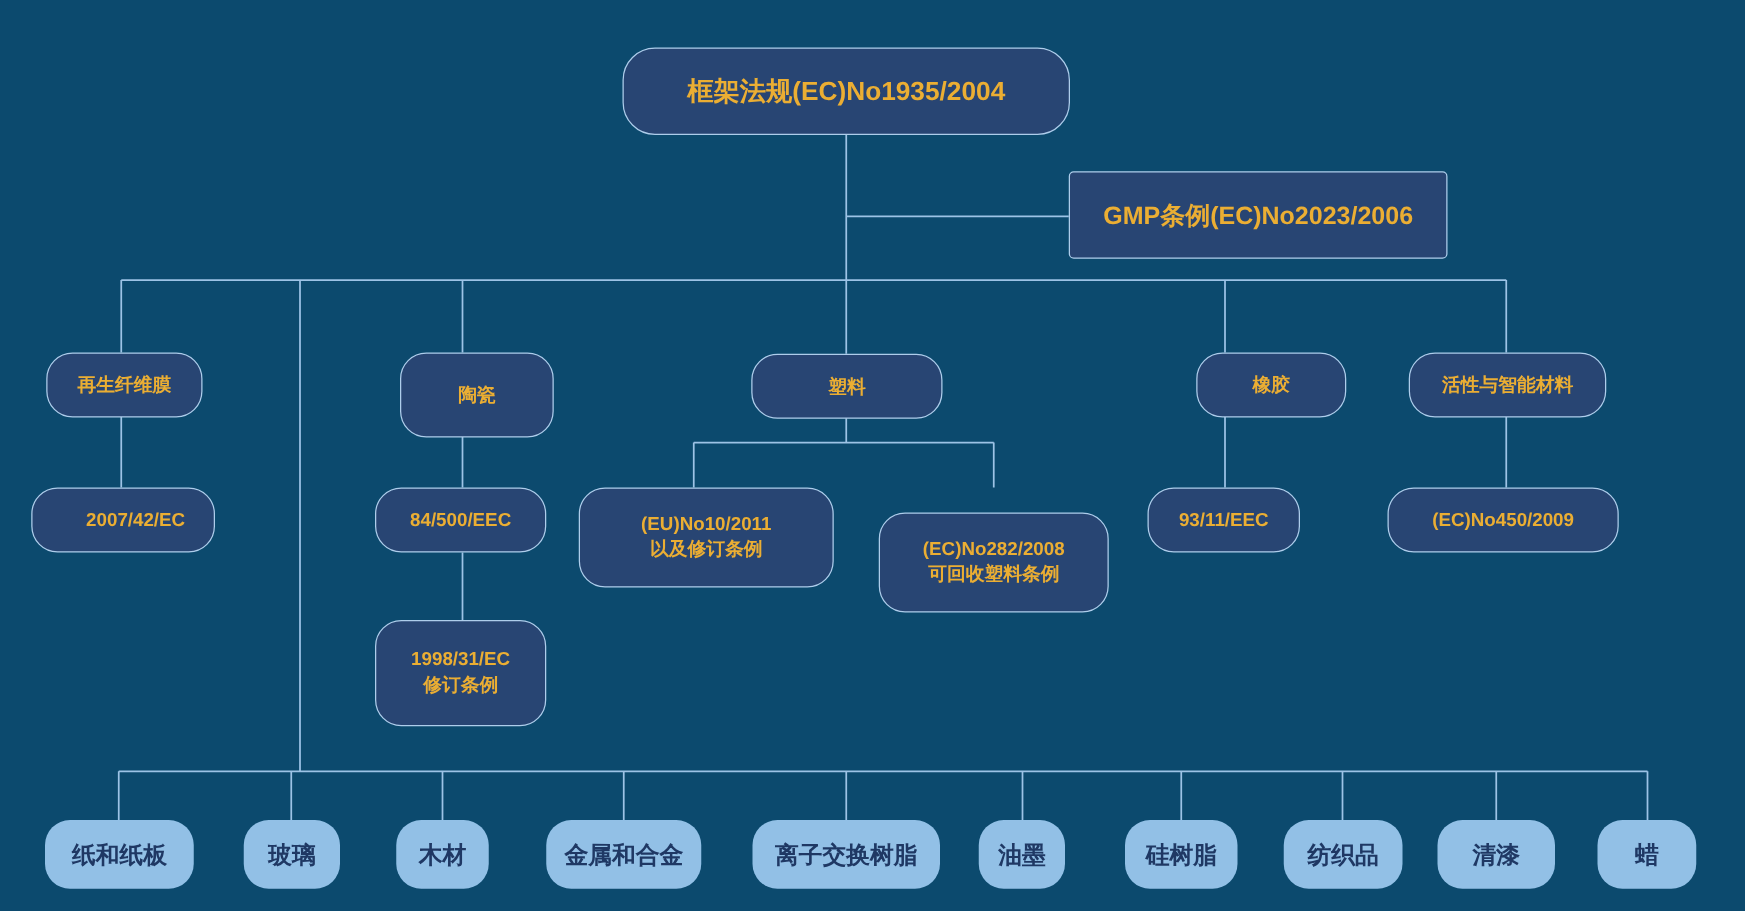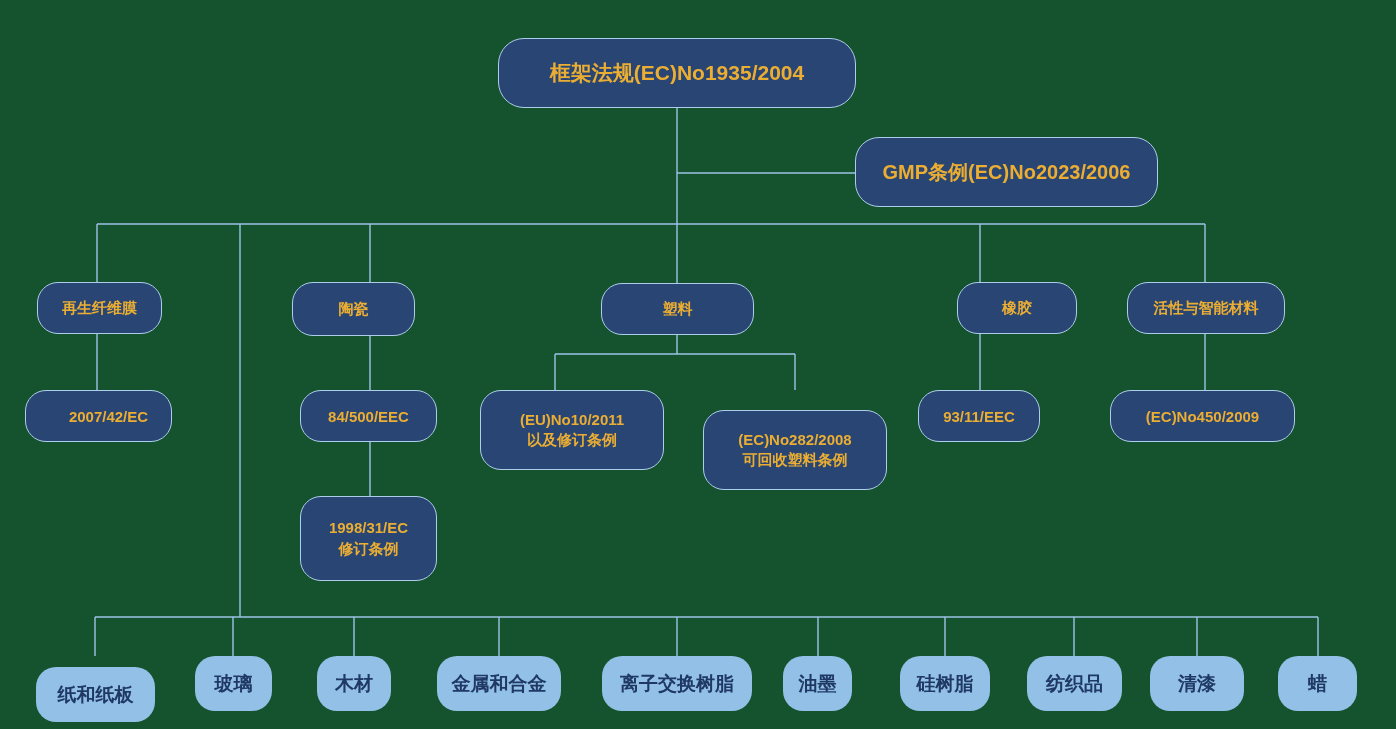--- a/index.html
+++ b/index.html
@@ -1,19 +1,19 @@
 <!DOCTYPE html>
 <html><head>
 <meta charset="utf-8">
 <style>
   html,body{margin:0;padding:0;background:#ffffff;}
   #canvas{
     position:relative;
     width:1396px;height:729px;
-    background:#14532d;
+    background:#0c4a6e;
     font-family:"Liberation Sans","DejaVu Sans",sans-serif;
     overflow:hidden;
   }
   #lines{position:absolute;left:0;top:0;width:1396px;height:729px;}
   .node{
     position:absolute;
     display:flex;align-items:center;justify-content:center;
     text-align:center;font-weight:bold;
     box-sizing:border-box;
     white-space:nowrap;
@@ -26,21 +26,21 @@
     font-size:15px;
   }
   .light{
     background:#92C0E6;
     color:#1F3864;
     border-radius:20px;
     font-size:19px;
   }
   .two-line{flex-direction:column;line-height:1.35;}
   .root{border-radius:26px;font-size:21px;}
-  .gmp{border-radius:24px;font-size:20px;}
+  .gmp{border-radius:4px;font-size:20px;}
 </style>
 </head>
 <body>
 
 <div id="canvas">
 
   <svg id="lines" viewBox="0 0 1396 729" fill="none" stroke="#9DC3E6" stroke-width="1.4">
 
     <path d="M677 108 V224"></path>
 
@@ -80,52 +80,52 @@
     <path d="M1197 617 V656"></path>
     <path d="M1318 617 V656"></path>
   </svg>
 
   <div class="node dark root" style="left:498px;top:38px;width:358px;height:70px;">框架法规(EC)No1935/2004</div>
 
   <div class="node dark gmp" style="left:855px;top:137px;width:303px;height:70px;">GMP条例(EC)No2023/2006</div>
 
   <div class="node dark" style="left:37px;top:282px;width:125px;height:52px;">再生纤维膜</div>
 
-  <div class="node dark" style="left:292px;top:282px;width:123px;height:54px;">陶瓷</div>
+  <div class="node dark" style="left:320px;top:282px;width:123px;height:68px;">陶瓷</div>
 
   <div class="node dark" style="left:601px;top:283px;width:153px;height:52px;">塑料</div>
 
   <div class="node dark" style="left:920px;top:282px;width:120px;height:52px;margin-left:37px;">橡胶</div>
 
   <div class="node dark" style="left:1127px;top:282px;width:158px;height:52px;">活性与智能材料</div>
 
   <div class="node dark" style="left:25px;top:390px;width:147px;height:52px;padding-left:20px;">2007/42/EC</div>
 
   <div class="node dark" style="left:300px;top:390px;width:137px;height:52px;">84/500/EEC</div>
 
-  <div class="node dark two-line" style="left:480px;top:390px;width:184px;height:80px;">
+  <div class="node dark two-line" style="left:463px;top:390px;width:204px;height:80px;">
     <span>(EU)No10/2011</span>
     <span>以及修订条例</span>
   </div>
 
   <div class="node dark two-line" style="left:703px;top:410px;width:184px;height:80px;">
     <span>(EC)No282/2008</span>
     <span>可回收塑料条例</span>
   </div>
 
   <div class="node dark" style="left:918px;top:390px;width:122px;height:52px;">93/11/EEC</div>
 
   <div class="node dark" style="left:1110px;top:390px;width:185px;height:52px;">(EC)No450/2009</div>
 
   <div class="node dark two-line" style="left:300px;top:496px;width:137px;height:85px;">
     <span>1998/31/EC</span>
     <span>修订条例</span>
   </div>
 
-  <div class="node light" style="left:36px;top:656px;width:119px;height:55px;margin-top:11px;">纸和纸板</div>
+  <div class="node light" style="left:36px;top:656px;width:119px;height:55px;">纸和纸板</div>
   <div class="node light" style="left:195px;top:656px;width:77px;height:55px;">玻璃</div>
   <div class="node light" style="left:317px;top:656px;width:74px;height:55px;">木材</div>
   <div class="node light" style="left:437px;top:656px;width:124px;height:55px;">金属和合金</div>
   <div class="node light" style="left:602px;top:656px;width:150px;height:55px;">离子交换树脂</div>
   <div class="node light" style="left:783px;top:656px;width:69px;height:55px;">油墨</div>
   <div class="node light" style="left:900px;top:656px;width:90px;height:55px;">硅树脂</div>
   <div class="node light" style="left:1027px;top:656px;width:95px;height:55px;">纺织品</div>
   <div class="node light" style="left:1150px;top:656px;width:94px;height:55px;">清漆</div>
   <div class="node light" style="left:1278px;top:656px;width:79px;height:55px;">蜡</div>
 

